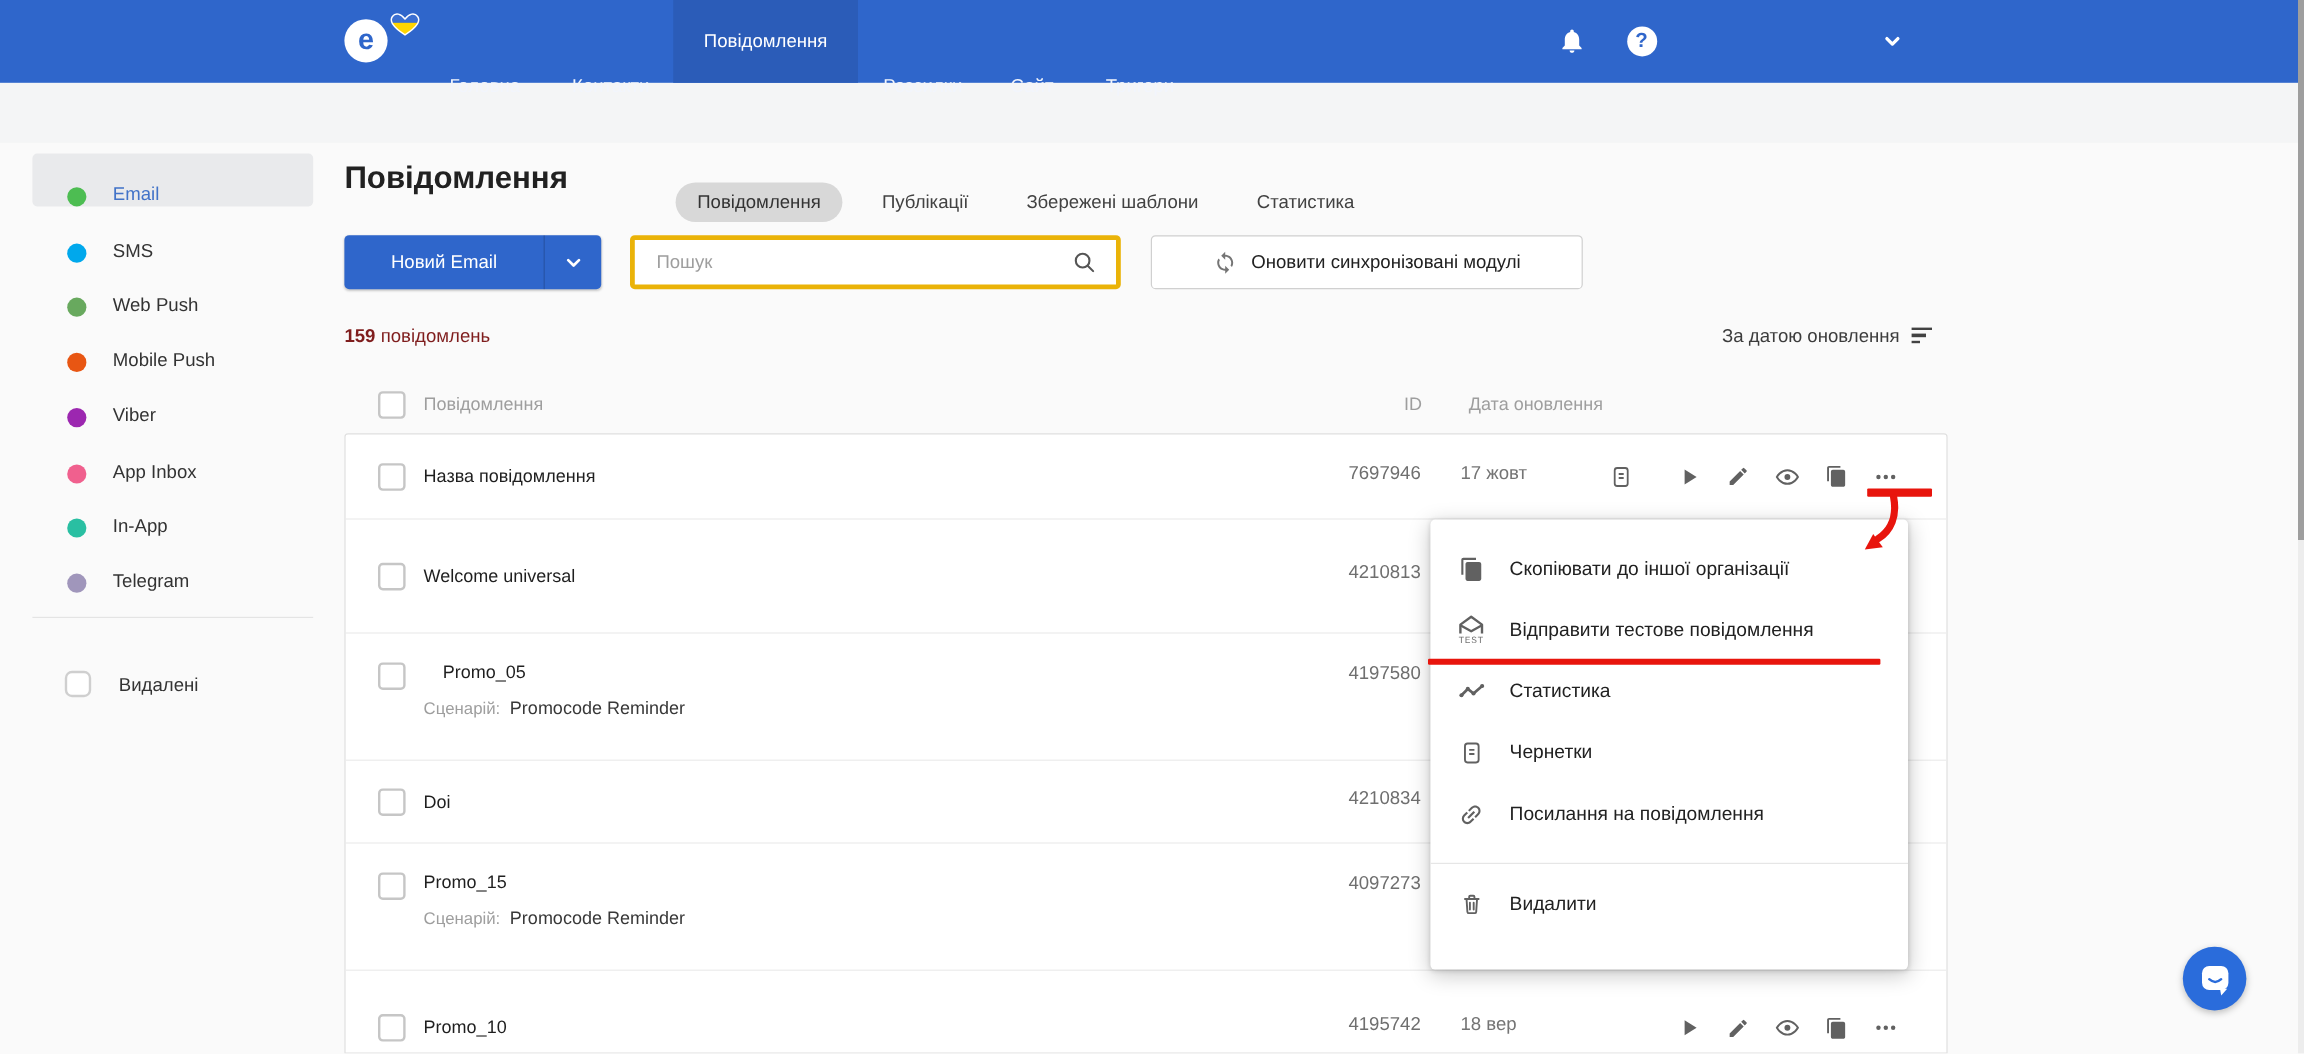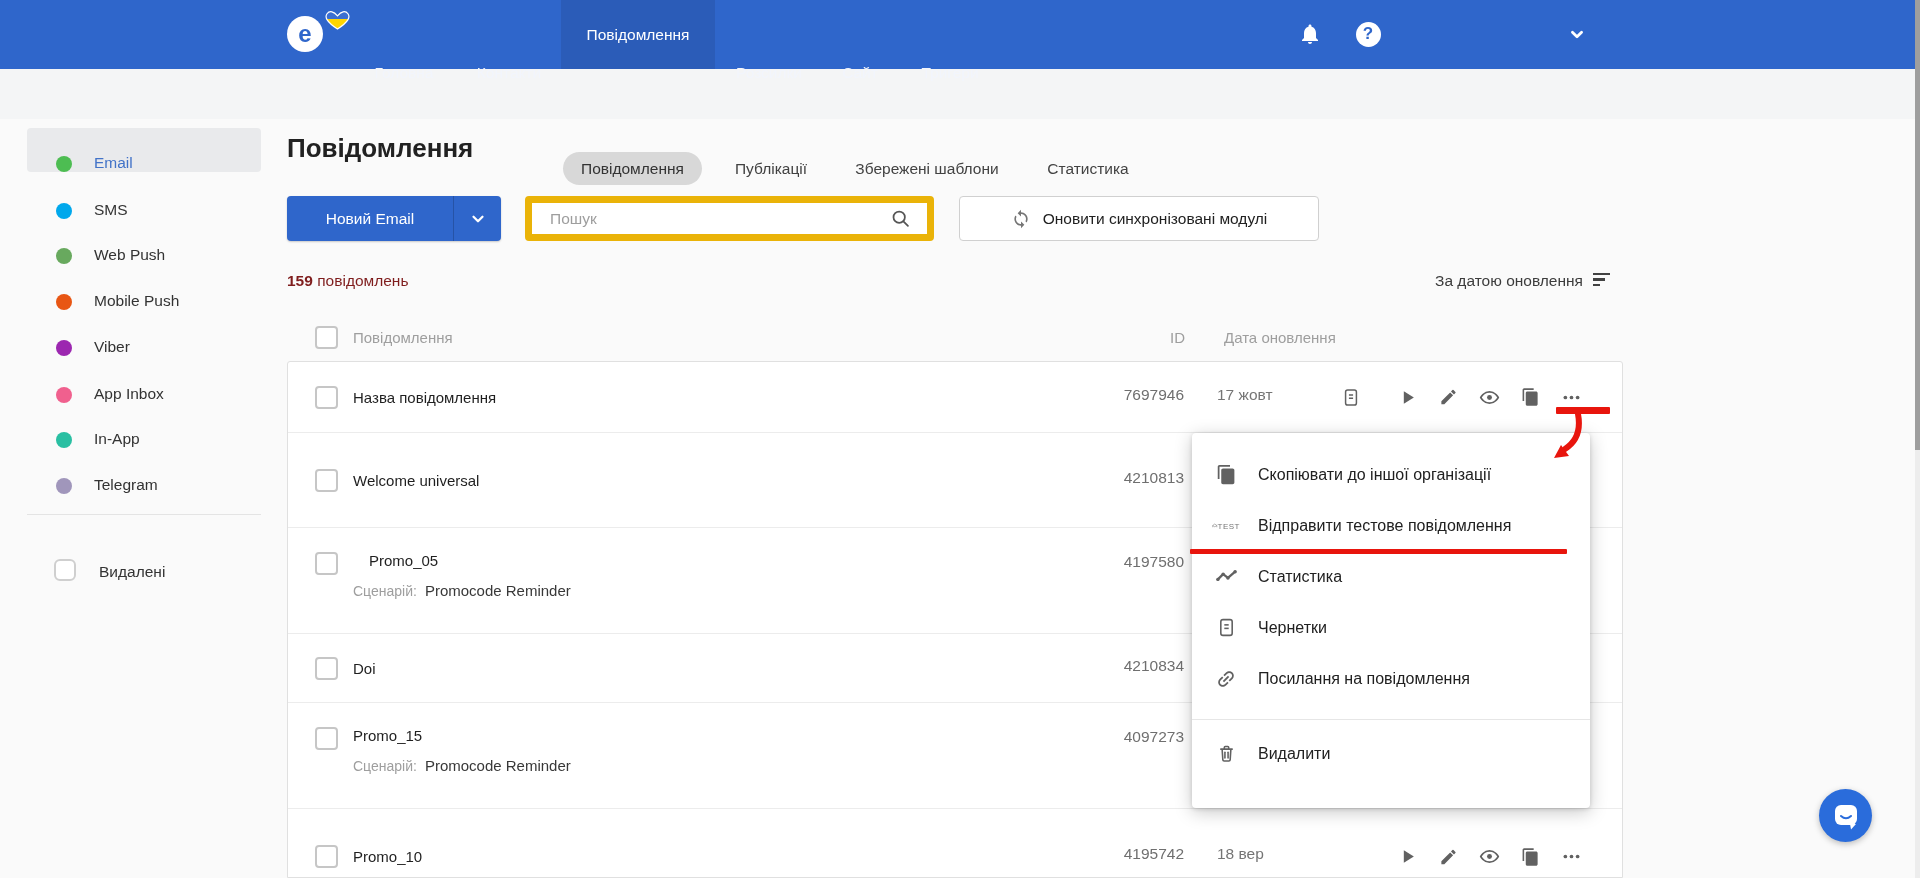--- a/index.html
+++ b/index.html
@@ -33,21 +33,21 @@
   .sb-label { margin-left:22px; }
   .sb-divider { position:absolute; left:27px; top:395px; width:234px; height:1px; background:#e4e4e4; }
   .cb { width:23px; height:23px; border:2px solid #c6c6c6; border-radius:4px; background:#fff; flex:none; }
 
   
   .page-title { position:absolute; left:287px; top:133px; font-size:26px; font-weight:700; color:#212121; }
   .new-btn { position:absolute; left:287px; top:196px; width:214px; height:45px; background:#2f66cb; border-radius:4px;
              display:flex; color:#fff; cursor:pointer; box-shadow:0 1px 2px rgba(0,0,0,.2); }
   .new-btn-main { width:166px; display:flex; align-items:center; justify-content:center; font-size:15.5px; font-weight:500; }
   .new-btn-caret { width:48px; display:flex; align-items:center; justify-content:center; border-left:1px solid rgba(0,0,0,.18); }
-  .search-box { position:absolute; left:525px; top:196px; width:409px; height:45px; background:#fff; border:7px solid #eab308;
+  .search-box { position:absolute; left:525px; top:196px; width:409px; height:45px; background:#fff; border:4px solid #eab308;
              border-radius:4px; display:flex; align-items:center; }
   .search-box input { flex:1; border:none; outline:none; font-size:15.5px; color:#333; padding:0 0 0 18px; background:transparent;
              font-family:inherit; }
   .search-box input::placeholder { color:#9e9e9e; }
   .sync-btn { position:absolute; left:959px; top:196px; width:360px; height:45px; background:#fff; border:1px solid #d0d0d0;
              border-radius:4px; display:flex; align-items:center; justify-content:center; gap:12px; font-size:15.5px;
              color:#212121; font-weight:500; cursor:pointer; }
 
   .count-row { position:absolute; left:287px; top:272px; font-size:15.5px; color:#7f1d1d; }
   .count-num { font-weight:700; }
@@ -75,21 +75,21 @@
   .cell-id { position:absolute; right:438px; font-size:15.5px; color:#6f6f6f; }
   .cell-date { position:absolute; left:929px; font-size:15.5px; color:#757575; }
   .row-icons { position:absolute; right:40px; top:50%; transform:translateY(-50%); display:flex; align-items:center; gap:20px; }
   .ric { width:21px; height:21px; display:flex; align-items:center; justify-content:center; cursor:pointer; position:relative; }
   .ric.doc { margin-right:16px; }
 
   
   .menu { position:absolute; left:1192px; top:433px; width:398px; height:375px; background:#fff; border-radius:4px;
           box-shadow:0 4px 18px rgba(0,0,0,.22), 0 1px 4px rgba(0,0,0,.14); z-index:20; padding-top:16px; }
   .menu-item { height:51px; display:flex; align-items:center; cursor:pointer; }
-  .m-ic { width:28px; margin-left:20px; display:flex; align-items:center; justify-content:center; flex:none; }
+  .m-ic { width:28px; margin-left:20px; display:flex; flex-direction:column; align-items:center; justify-content:center; flex:none;font-family:Liberation Mono, monospace; }
   .m-label { margin-left:18px; font-size:16px; color:#212121; white-space:nowrap; }
   .m-test-badge { font-size:8px; color:#757575; letter-spacing:.5px; margin-top:1px; }
   .menu-divider { height:1px; background:#e6e6e6; margin:15px 0 8px 0; }
 
   
   .red-underline-1 { position:absolute; left:1556px; top:407px; width:54px; height:7px; background:#e8150d; border-radius:1px; z-index:30; }
   .red-underline-2 { position:absolute; left:1190px; top:549px; width:377px; height:5px; background:#e8150d; border-radius:1px; z-index:30; }
   .red-arrow { position:absolute; left:1548px; top:412px; z-index:30; }
 
   

